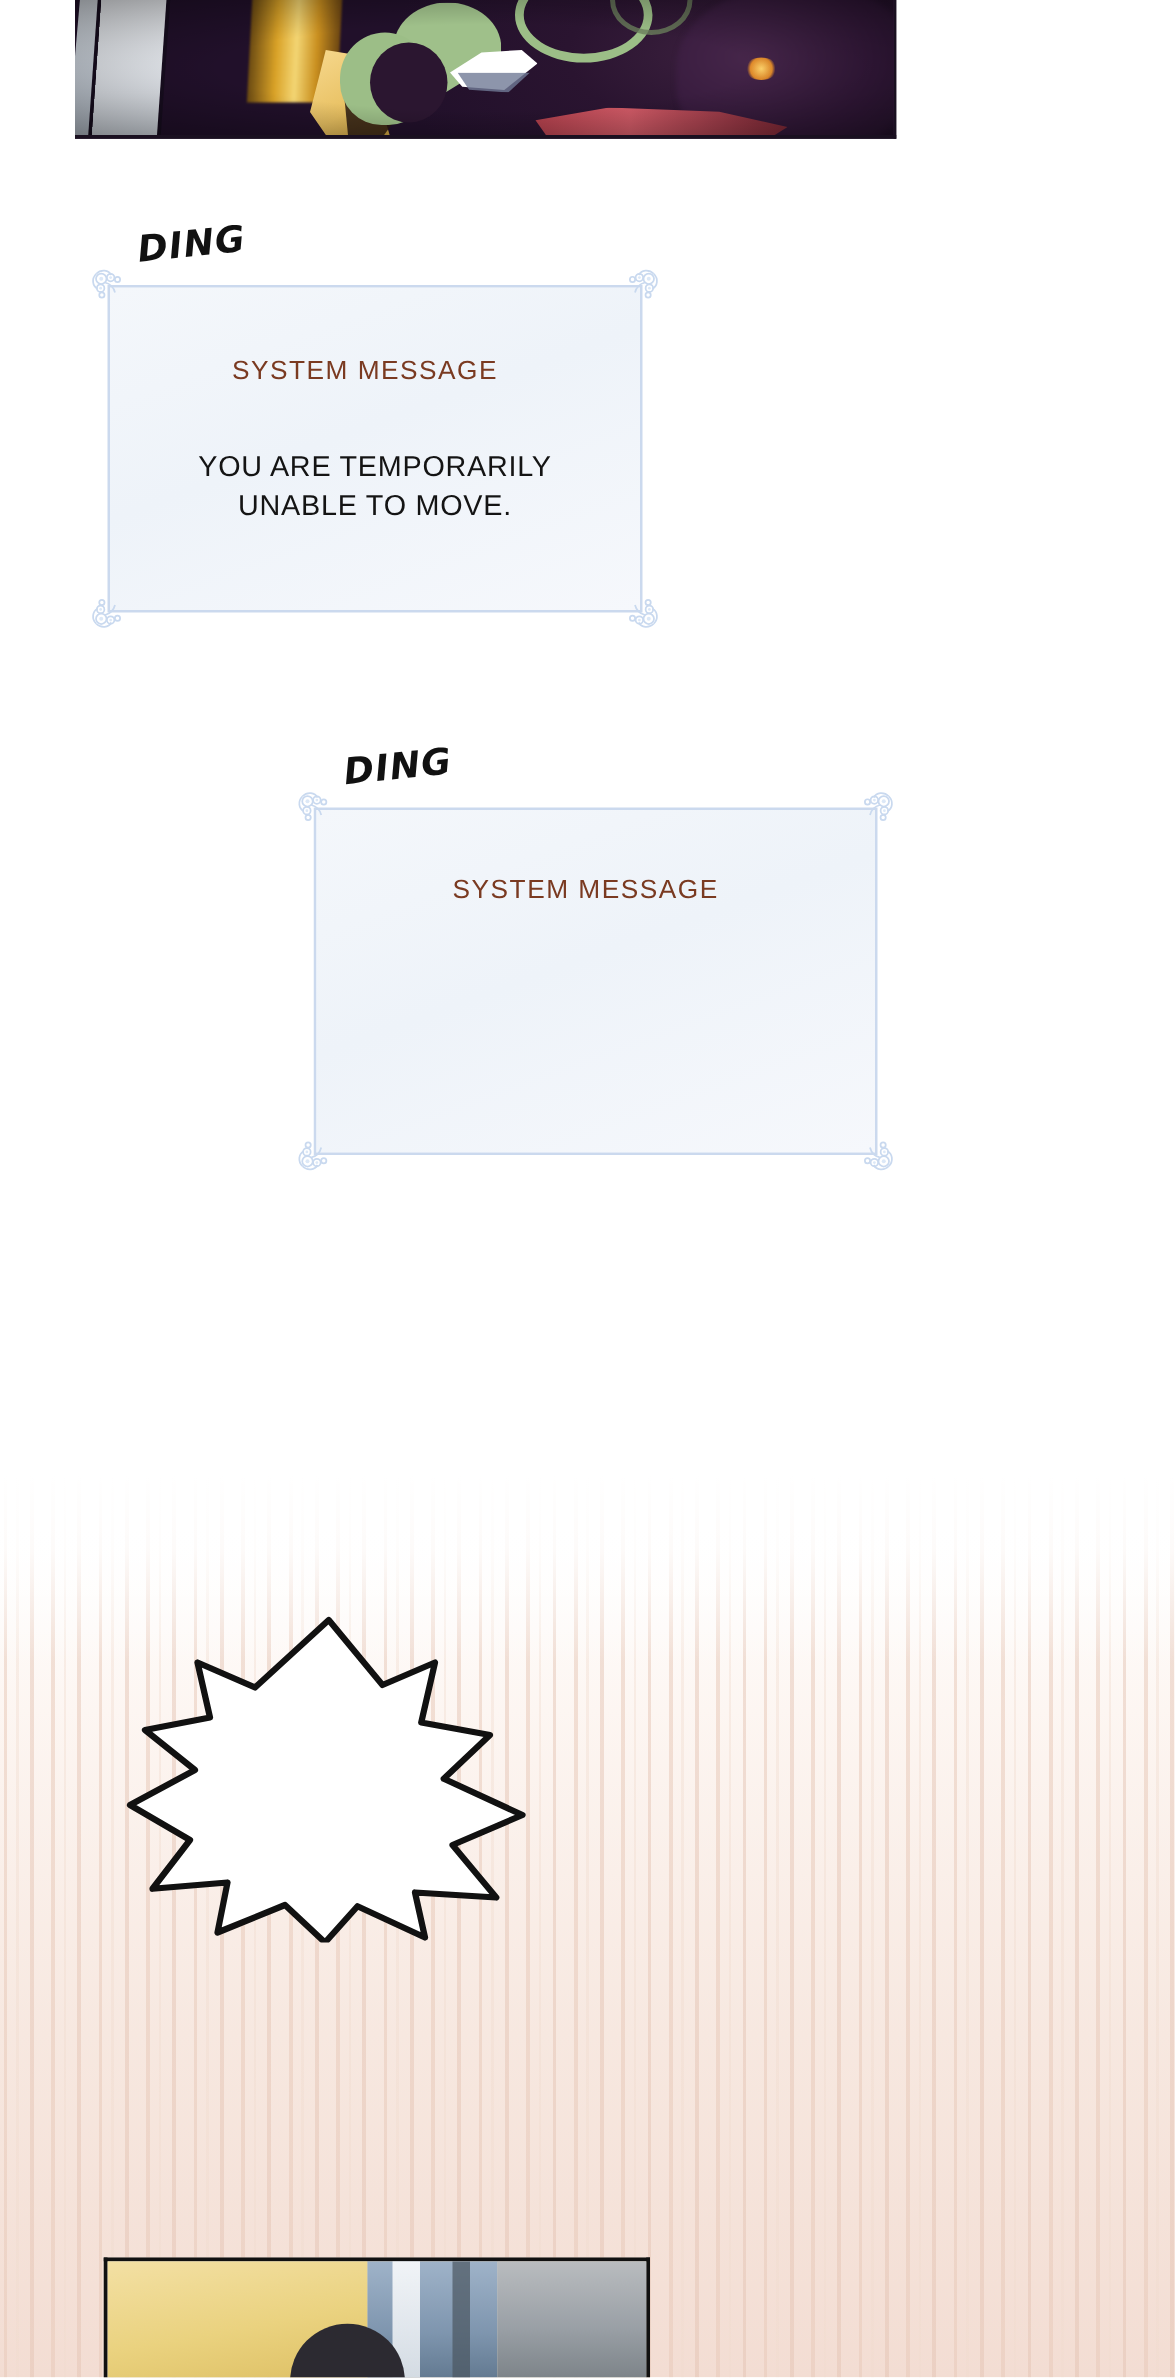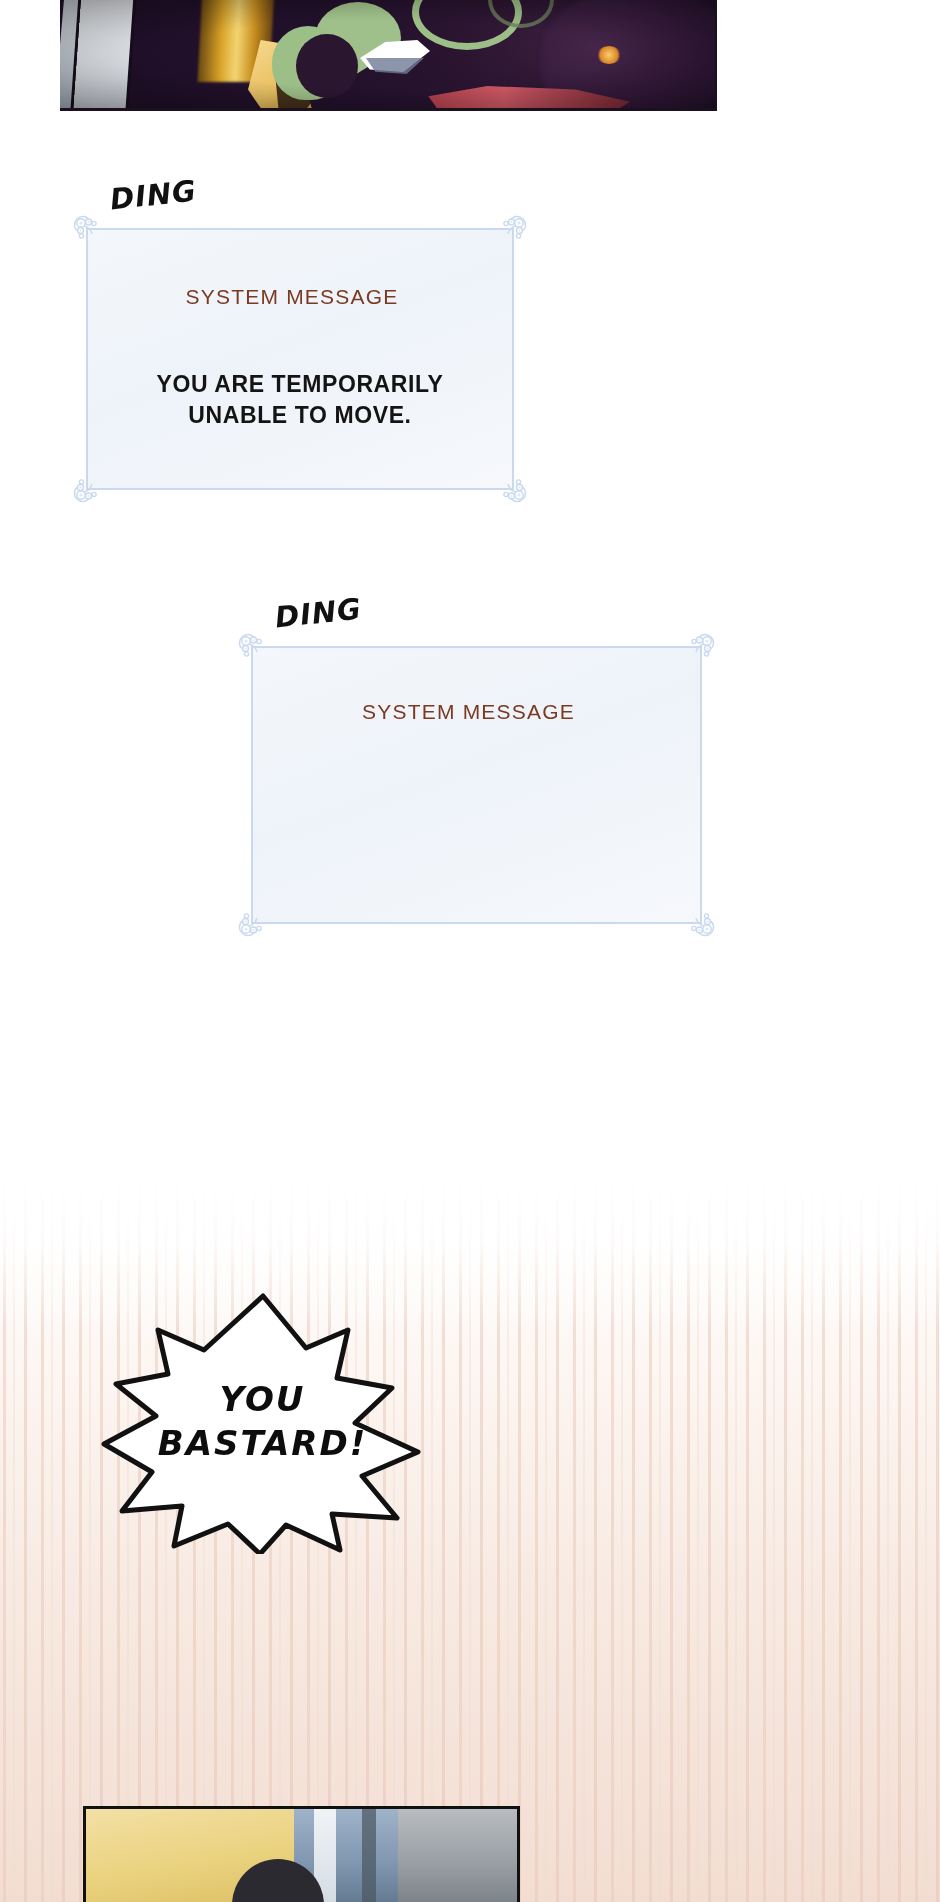--- a/index.html
+++ b/index.html
@@ -206,21 +206,21 @@
   .sys-body {
     position: absolute;
     left: 14px; right: 14px;
     text-align: center;
     font-family: "Liberation Sans", sans-serif;
     font-size: 23px;
     line-height: 1.36;
     letter-spacing: .6px;
     color: #141414;
   }
-  .sysbox-1 .sys-body { top: 139px; font-weight: bold; }
+  .sysbox-1 .sys-body { top: 128px; }
   .sysbox-2 .sys-body { top: 126px; }
   .sys-body b { font-weight: 700; }
 
   
   .speed-panel {
     position: absolute;
     left: 0;
     top: 1180px;
     width: 940px;
     height: 722px;
@@ -523,21 +523,20 @@
 
 <div class="shout-bubble">
   <svg viewBox="0 0 325 262" xmlns="http://www.w3.org/2000/svg">
     <path d="M163 4
              L206 56 L248 38 L237 86 L292 96 L255 131
              L318 160 L262 184 L297 226 L232 222
              L240 258 L186 233 L160 262 L128 232
              L74 254 L82 214 L22 219 L52 180
              L4 152 L56 124 L16 92 L68 82 L58 38 L104 58 Z" fill="#ffffff" stroke="#111111" stroke-width="5" stroke-linejoin="round"></path>
   </svg>
-  <div class="shout-text">YOU<br>BASTARD!</div>
 </div>
 
 <div class="bottom-slice">
   <div class="bs-yellow"></div>
   <div class="bs-blue"></div>
   <div class="bs-grey"></div>
   <div class="bs-white-strip"></div>
   <div class="bs-dark-strip"></div>
   <div class="bs-head"></div>
 </div>

